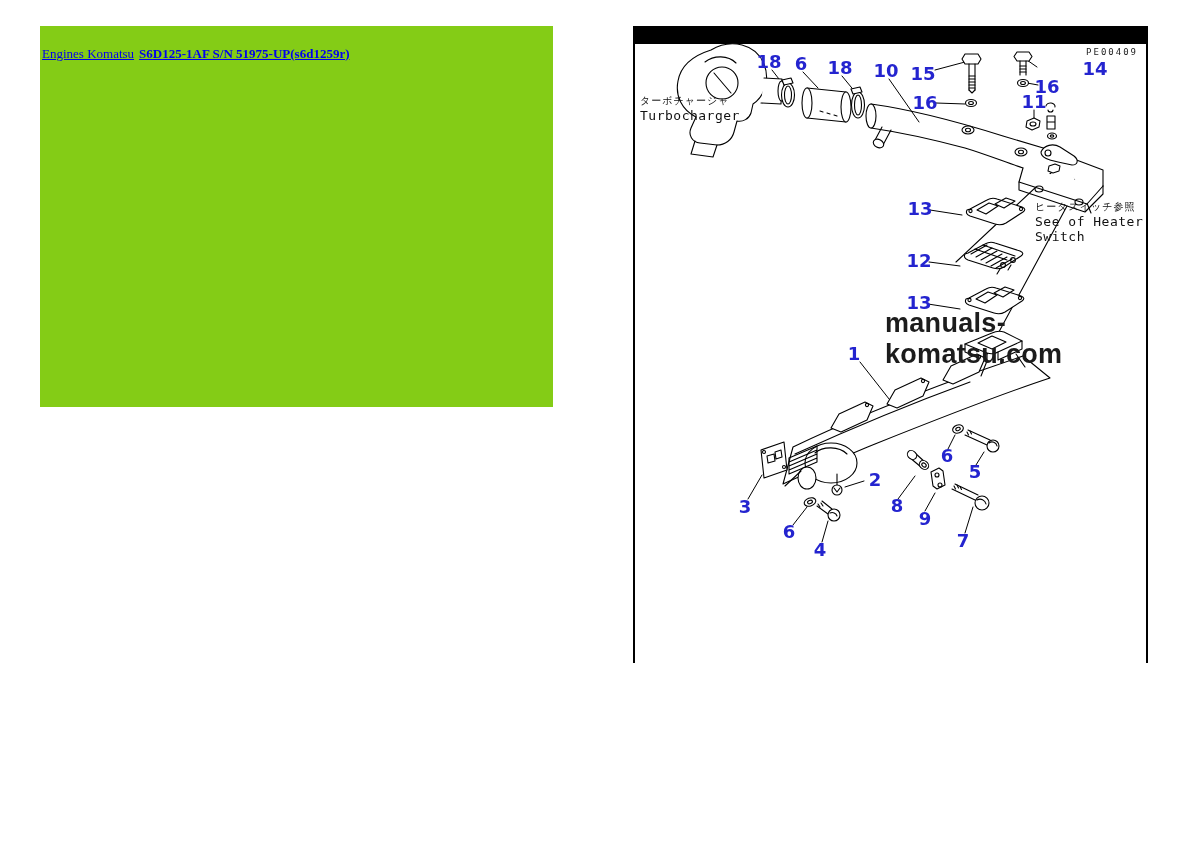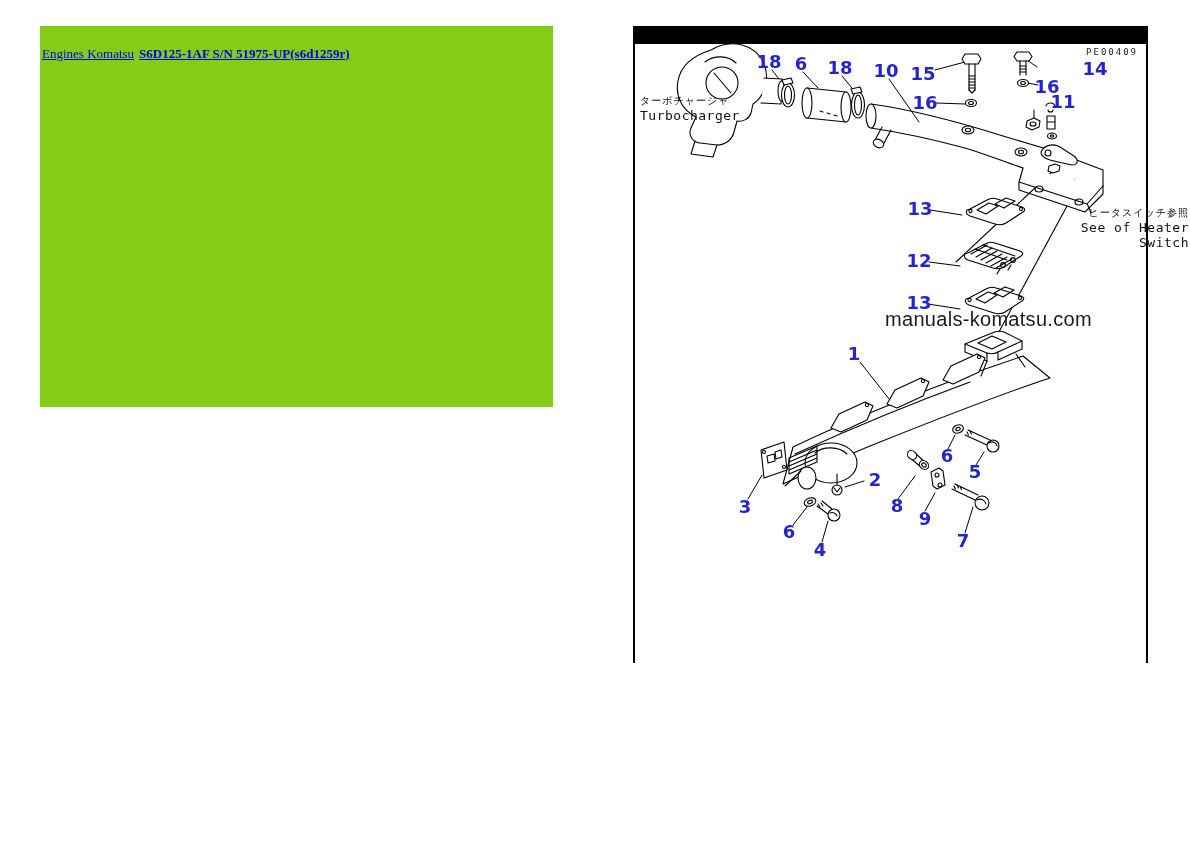--- a/index.html
+++ b/index.html
@@ -29,24 +29,24 @@
   svg.art{position:absolute;left:0;top:0;width:511px;height:637px;}
   .part-label{
     position:absolute;transform:translate(-50%,-50%);
     color:var(--label-blue);font-weight:bold;font-size:18px;line-height:1;
     font-family:"DejaVu Sans",sans-serif;
   }
   .anno{position:absolute;color:#111;font-family:"DejaVu Sans Mono",monospace;}
   .anno .jp{font-size:10px;letter-spacing:1px;}
   .anno .en{font-size:13px;letter-spacing:0.5px;}
   .anno-turbo{left:5px;top:68px;}
-  .anno-heater{left:400px;top:180px;width:114px;text-align:right;margin-left:40px;}
+  .anno-heater{left:400px;top:174px;width:114px;text-align:left;}
   .watermark{
     position:absolute;left:250px;top:282px;color:#1c1c1c;
-    font-size:20px;letter-spacing:0.3px;font-family:"Liberation Sans",sans-serif;
+    font-size:27px;letter-spacing:0.3px;font-family:"Liberation Sans",sans-serif;font-weight:bold;
   }
 </style>
 </head>
 <body style="--label-blue: #2424CF; --link-blue: #0000EE;">
 
 <div class="left-panel">
   <div class="breadcrumb">
     <a href="#">Engines Komatsu</a><a href="#" class="model">S6D125-1AF S/N 51975-UP(s6d1259r)</a>
   </div>
 </div>
@@ -289,21 +289,21 @@
 
   <div id="part-labels">
       <div class="part-label" style="left: 134px; top: 36px;">18</div>
       <div class="part-label" style="left: 166px; top: 38px;">6</div>
       <div class="part-label" style="left: 205px; top: 42px;">18</div>
       <div class="part-label" style="left: 251px; top: 45px;">10</div>
       <div class="part-label" style="left: 288px; top: 48px;">15</div>
       <div class="part-label" style="left: 290px; top: 77px;">16</div>
       <div class="part-label" style="left: 412px; top: 43px; margin-left: 48px;">14</div>
       <div class="part-label" style="left: 412px; top: 61px;">16</div>
-      <div class="part-label" style="left: 399px; top: 76px; margin-left: 29px;">11</div>
+      <div class="part-label" style="left: 399px; top: 76px;">11</div>
       <div class="part-label" style="left: 285px; top: 183px;">13</div>
       <div class="part-label" style="left: 284px; top: 235px;">12</div>
       <div class="part-label" style="left: 284px; top: 277px;">13</div>
       <div class="part-label" style="left: 219px; top: 328px;">1</div>
       <div class="part-label" style="left: 110px; top: 481px;">3</div>
       <div class="part-label" style="left: 154px; top: 506px;">6</div>
       <div class="part-label" style="left: 185px; top: 524px;">4</div>
       <div class="part-label" style="left: 240px; top: 454px;">2</div>
       <div class="part-label" style="left: 262px; top: 480px;">8</div>
       <div class="part-label" style="left: 290px; top: 493px;">9</div>

